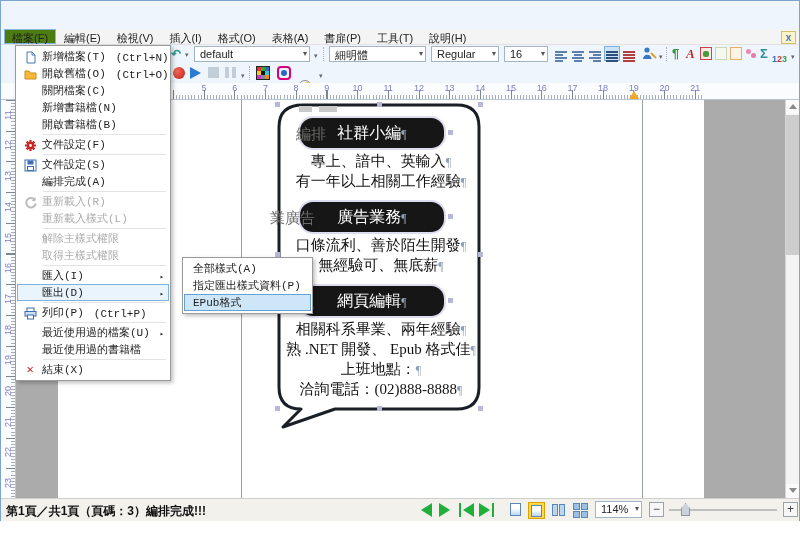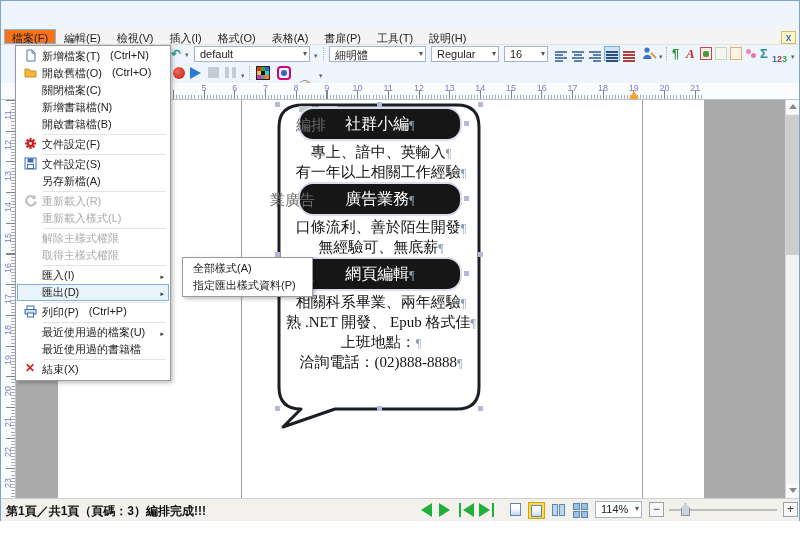--- a/index.html
+++ b/index.html
@@ -9,21 +9,21 @@
   .titlebar{position:absolute;left:0;top:0;width:100%;height:28px;background:linear-gradient(#ffffff,#d5e6f7);border-bottom:1px solid #c9d9ea;}
   .title{position:absolute;left:0;right:0;top:7px;text-align:center;font-size:12px;color:#333;}
   .winbtns{position:absolute;right:3px;top:4px;display:flex;gap:1px;}
   .wbtn{width:18px;height:15px;border:1px solid #9aa9bd;background:linear-gradient(#fdfdfd,#e3e9f1);box-sizing:border-box;position:relative;}
   .wbtn.close{background:#e04543;border-color:#a83434;color:#fff;font-size:11px;font-weight:bold;text-align:center;line-height:13px;width:20px;}
   .glyph-min{position:absolute;left:4px;bottom:3px;width:8px;height:2px;background:#41526b;}
   .glyph-max{position:absolute;left:4px;top:3px;width:8px;height:7px;border:1.5px solid #41526b;box-sizing:border-box;}
   
   .menubar{position:absolute;left:0;top:28px;width:100%;height:16px;background:#f4f4f4;border-bottom:1px solid #e2e2e2;display:flex;align-items:stretch;padding-left:3px;box-sizing:border-box;font-size:11px;color:#222;}
   .mitem{padding:1px 7px 0 7px;border:1px solid transparent;box-sizing:border-box;}
-  .mitem.active{background:#f97316;border-color:#86b8e4;}
+  .mitem.active{background:#4d7c0f;border-color:#86b8e4;}
   .mbarx{position:absolute;right:3px;top:29.5px;width:15px;height:13px;background:#fcf3c6;border:1px solid #cfc06e;color:#3c77c2;font-size:10px;font-weight:bold;text-align:center;line-height:11px;box-sizing:border-box;}
   
   .toolbar1{position:absolute;left:0;top:44px;width:100%;height:18px;background:#eef5fc;}
   .toolbar2{position:absolute;left:0;top:62px;width:100%;height:20px;background:#eef5fc;border-bottom:1px solid #dde8f2;}
   .tb{position:absolute;}
   .combo{position:absolute;background:#fff;border:1px solid #a3b4c6;box-sizing:border-box;height:16px;font-size:11px;color:#222;padding:1px 14px 0 5px;white-space:nowrap;overflow:hidden;}
   .combo .caret{position:absolute;right:2px;top:2px;font-size:8px;color:#555;}
   .minicaret{font-size:7px;color:#666;}
   .vsep{width:0;height:14px;border-left:1px dotted #a8b6c4;}
   .alnicon{width:16px;height:15px;border:1px solid transparent;box-sizing:border-box;padding:1px;}
@@ -75,30 +75,30 @@
   .sarrow{width:0;height:0;margin:4px auto;border-left:4px solid transparent;border-right:4px solid transparent;}
   .up .sarrow{border-bottom:5px solid #8a8a8a;}
   .down .sarrow{border-top:5px solid #8a8a8a;}
   .sthumb{position:absolute;left:0;top:15px;width:13px;height:140px;background:#cdcdcd;}
   
   .bubble-svg{position:absolute;left:261px;top:3px;}
   .handle{position:absolute;width:5px;height:5px;background:#b7b7da;}
   .doccontent{position:absolute;left:268px;top:8px;width:194px;text-align:center;font-family:"Liberation Serif","DejaVu Serif",serif;font-size:15px;color:#111;}
   .dline{line-height:19px;white-space:nowrap;}
   .pilc{color:#8fa0b4;font-size:12px;}
-  .docbox{position:relative;height:30px;width:160px;margin:1px 0 4px 16px;color:#fff;font-size:16px;}
+  .docbox{position:relative;height:30px;width:144px;margin:10px 0 4px 16px;color:#fff;font-size:16px;}
   .docbox .bg{position:absolute;inset:0;background:#161616;border-radius:13px;box-shadow:0 0 0 2px #dcdcf0;}
   .docbox .ttl{position:relative;z-index:2;line-height:30px;}
   .docbox .ghost{position:absolute;z-index:3;top:7px;font-size:15px;color:#6b6a67;white-space:nowrap;}
   .docbox .bhandle{position:absolute;right:-9px;top:12px;width:5px;height:5px;background:#b7b7da;z-index:4;}
   .artifact{position:absolute;background:#c9c9c9;height:6px;}
   
   .filemenu{position:absolute;left:14px;top:44px;width:156px;background:#fff;border:1px solid #9b9b9b;box-shadow:2px 2px 4px rgba(0,0,0,.25);z-index:20;padding:2px 1px;box-sizing:border-box;font-size:11px;color:#222;}
   .submenu{position:absolute;left:181px;top:256px;width:131px;background:#fff;border:1px solid #9b9b9b;box-shadow:2px 2px 4px rgba(0,0,0,.25);z-index:21;padding:2px 1px;box-sizing:border-box;font-size:11px;color:#222;}
-  .mrow{height:17px;display:flex;align-items:flex-start;position:relative;padding-right:4px;border:1px solid transparent;box-sizing:border-box;}
+  .mrow{height:17px;display:flex;align-items:flex-end;position:relative;padding-right:4px;border:1px solid transparent;box-sizing:border-box;font-family:Liberation Mono, monospace;}
   .mrow .micon{width:24px;flex:none;text-align:center;height:13px;line-height:13px;}
   .mrow .mlabel{white-space:nowrap;}
   .mrow .mshort{margin-left:10px;white-space:nowrap;}
   .mrow .marrow{position:absolute;right:4px;top:5px;font-size:7px;color:#333;}
   .mrow.disabled{color:#ababab;}
   .mrow.hl{background:#eaf4fd;border-color:#7cb2e0;}
   .mrow.hl2{background:#cde6f8;border-color:#66a1d4;}
   .msep{height:1px;background:#e3e3e3;margin:1px 3px 1px 26px;}
   .submenu .mrow{padding-left:8px;}
   .xicon{color:#cc2222;font-weight:bold;font-size:12px;line-height:12px;}
@@ -412,21 +412,21 @@
         <div class="mrow">
           <span class="micon"><svg width="13" height="13">
               <rect x="1" y="1" width="11" height="11" fill="#fff" stroke="#3a6db4"></rect>
               <rect x="3.5" y="1.5" width="6" height="4" fill="#3a6db4"></rect>
               <rect x="3.5" y="7.5" width="6" height="4" fill="none" stroke="#3a6db4"></rect>
             </svg></span>
           <span class="mlabel">文件設定(S)</span>
         </div>
         <div class="mrow">
           <span class="micon"></span>
-          <span class="mlabel">另存新檔(A)</span>
+          <span class="mlabel">編排完成(A)</span>
         </div>
         <div class="msep"></div>
         <div class="mrow disabled">
           <span class="micon"><svg width="13" height="13">
               <path d="M11 4A4.8 4.8 0 1 0 11.8 7.5" fill="none" stroke="#bbbbbb" stroke-width="2"></path>
               <path d="M11.5 1v4h-4z" fill="#bbbbbb"></path>
             </svg></span>
           <span class="mlabel">重新載入(R)</span>
         </div>
         <div class="mrow disabled">
@@ -479,20 +479,23 @@
           <span class="mlabel">結束(X)</span>
         </div>
       </div>
 
     <div class="submenu" id="submenu">
         <div class="mrow">
           <span class="mlabel">全部樣式(A)</span>
         </div>
         <div class="mrow">
           <span class="mlabel">指定匯出樣式資料(P)</span>
+        </div>
+        <div class="mrow hl2">
+          <span class="mlabel">EPub格式</span>
         </div>
       </div>
 
     <div class="bottombar">
       <div class="status">第1頁／共1頁（頁碼：3）編排完成!!!</div>
       <div class="navtri nav-prev" style="left:420px;"></div>
       <div class="navtri nav-next" style="left:438px;"></div>
       <div class="navbar" style="left:458px;"></div>
       <div class="navtri nav-prev" style="left:462px;"></div>
       <div class="navtri nav-next" style="left:478px;"></div>

